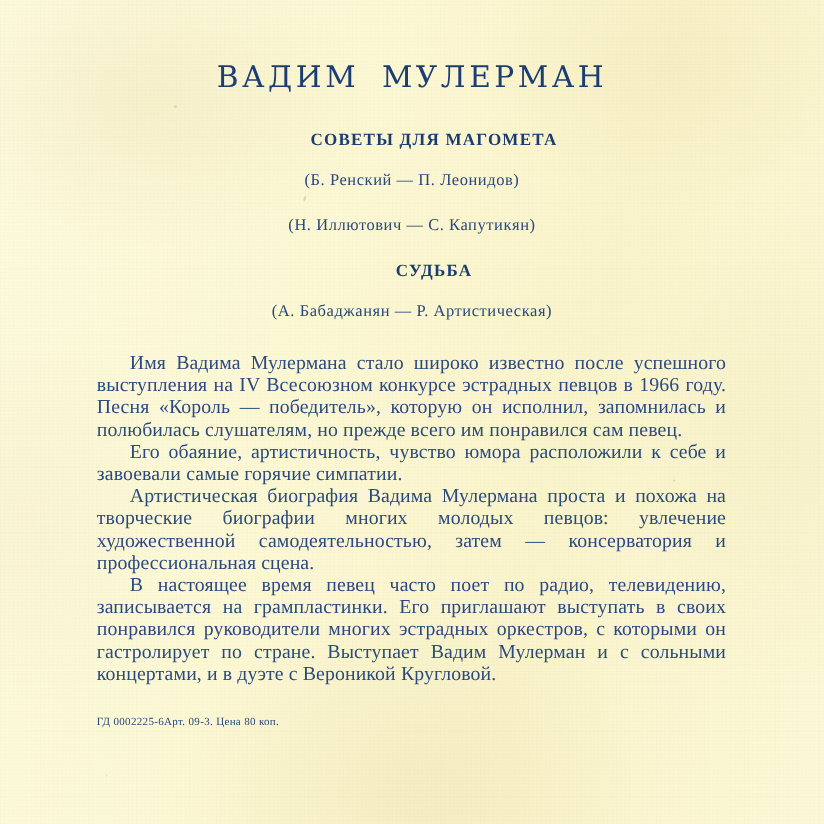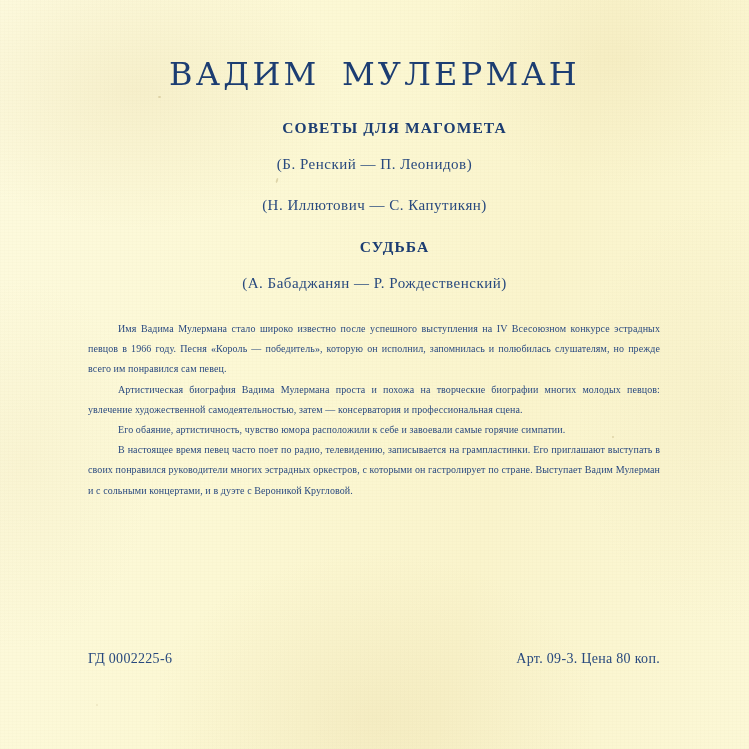--- a/index.html
+++ b/index.html
@@ -53,21 +53,21 @@
   }
 
   
   .artist-name {
     position: absolute;
     top: 55px;
     left: 0;
     right: 0;
     text-align: center;
     font-family: "DejaVu Serif", "Liberation Serif", serif;
-    font-size: 32px;
+    font-size: 27px;
     letter-spacing: 3.2px;
     word-spacing: 9px;
     color: #1c3d72;
     font-weight: 400;
     white-space: nowrap;
   }
 
   
   .tracklist {
     position: absolute;
@@ -96,43 +96,42 @@
     line-height: 1.25;
   }
 
   
   .liner-notes {
     position: absolute;
     top: 319px;
     left: 88px;
     width: 572px;
     font-family: "Liberation Serif", "DejaVu Serif", serif;
-    font-size: 10px;
+    font-size: 18px;
     line-height: 20.2px;
     text-align: justify;
     text-justify: inter-word;
     color: #2a4a80;
     letter-spacing: 0.1px;
   }
   .liner-notes p {
     margin: 0;
     text-indent: 30px;
   }
 
   
   .footer {
     position: absolute;
     top: 651px;
     left: 88px;
     width: 572px;
     display: flex;
-    justify-content: space-between;
     align-items: baseline;
     font-family: "Liberation Serif", "DejaVu Serif", serif;
-    font-size: 14px;
+    font-size: 10px;
     color: #28497e;
     letter-spacing: 0.3px;
   }
 </style>
 </head>
 <body>
 
 <div id="sleeve">
   <div id="grain"></div>
 
@@ -152,29 +151,29 @@
         <div class="track-title">СОВЕТЫ ДЛЯ МАГОМЕТА</div>
         <div class="track-credits">(Б. Ренский — П. Леонидов)</div>
       </div>
 
       <div class="track">
         <div class="track-credits">(Н. Иллютович — С. Капутикян)</div>
       </div>
 
       <div class="track">
         <div class="track-title">СУДЬБА</div>
-        <div class="track-credits">(А. Бабаджанян — Р. Рождественский)</div>
+        <div class="track-credits">(А. Бабаджанян — Р. Артистическая)</div>
       </div>
 
     </div>
 
     <div class="liner-notes">
       <p>Имя Вадима Мулермана стало широко известно после успешного выступления на IV Всесоюзном конкурсе эстрадных певцов в 1966 году. Песня «Король — победитель», которую он исполнил, запомнилась и полюбилась слушателям, но прежде всего им понравился сам певец.</p>
+      <p>Его обаяние, артистичность, чувство юмора расположили к себе и завоевали самые горячие симпатии.</p>
       <p>Артистическая биография Вадима Мулермана проста и похожа на творческие биографии многих молодых певцов: увлечение художественной самодеятельностью, затем — консерватория и профессиональная сцена.</p>
-      <p>Его обаяние, артистичность, чувство юмора расположили к себе и завоевали самые горячие симпатии.</p>
       <p>В настоящее время певец часто поет по радио, телевидению, записывается на грампластинки. Его приглашают выступать в своих понравился руководители многих эстрадных оркестров, с которыми он гастролирует по стране. Выступает Вадим Мулерман и с сольными концертами, и в дуэте с Вероникой Кругловой.</p>
     </div>
 
     <div class="footer">
       <span>ГД 0002225-6</span>
       <span>Арт. 09-3. Цена 80 коп.</span>
     </div>
 
   </div>
 </div>

